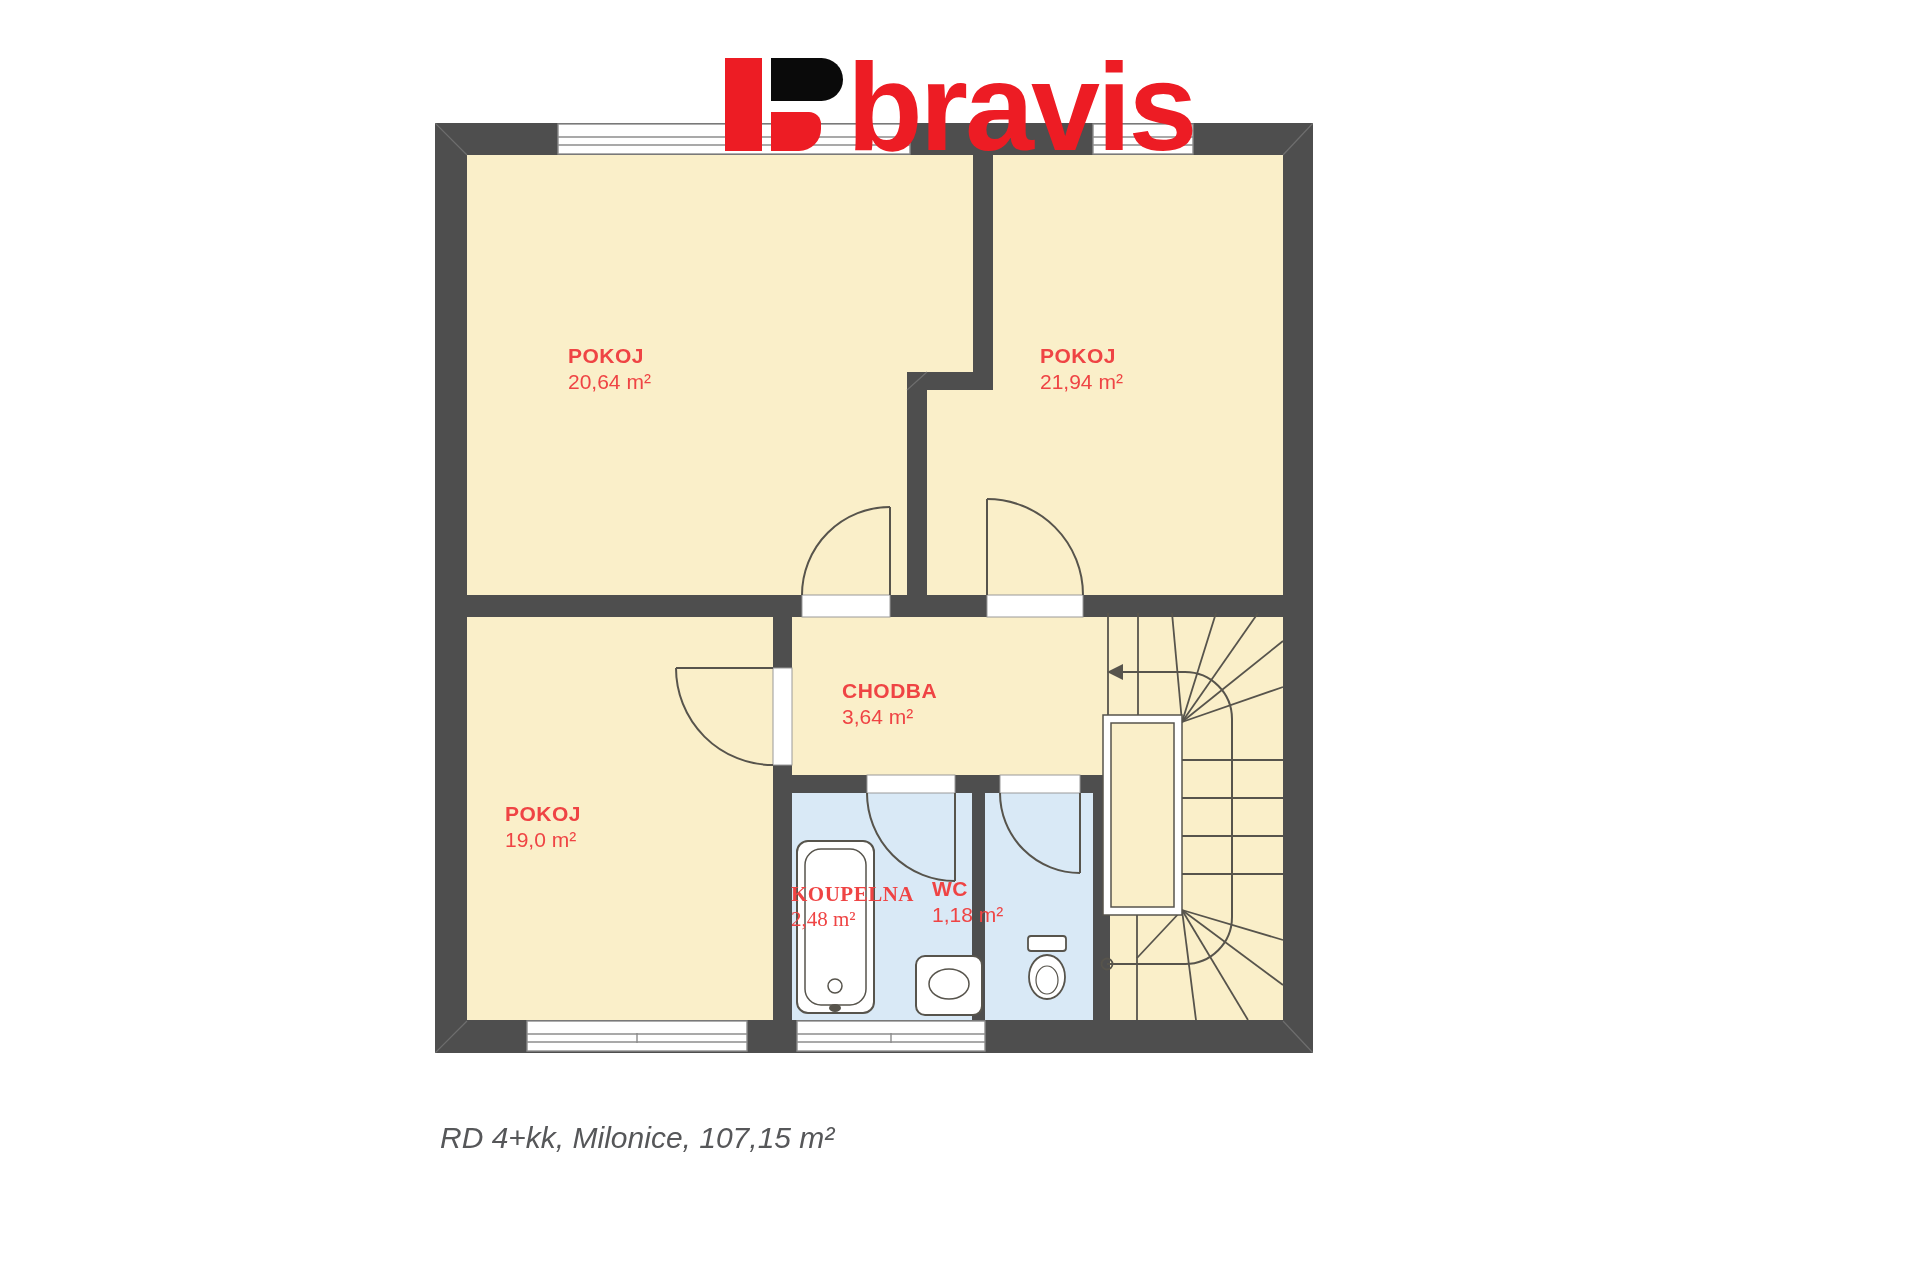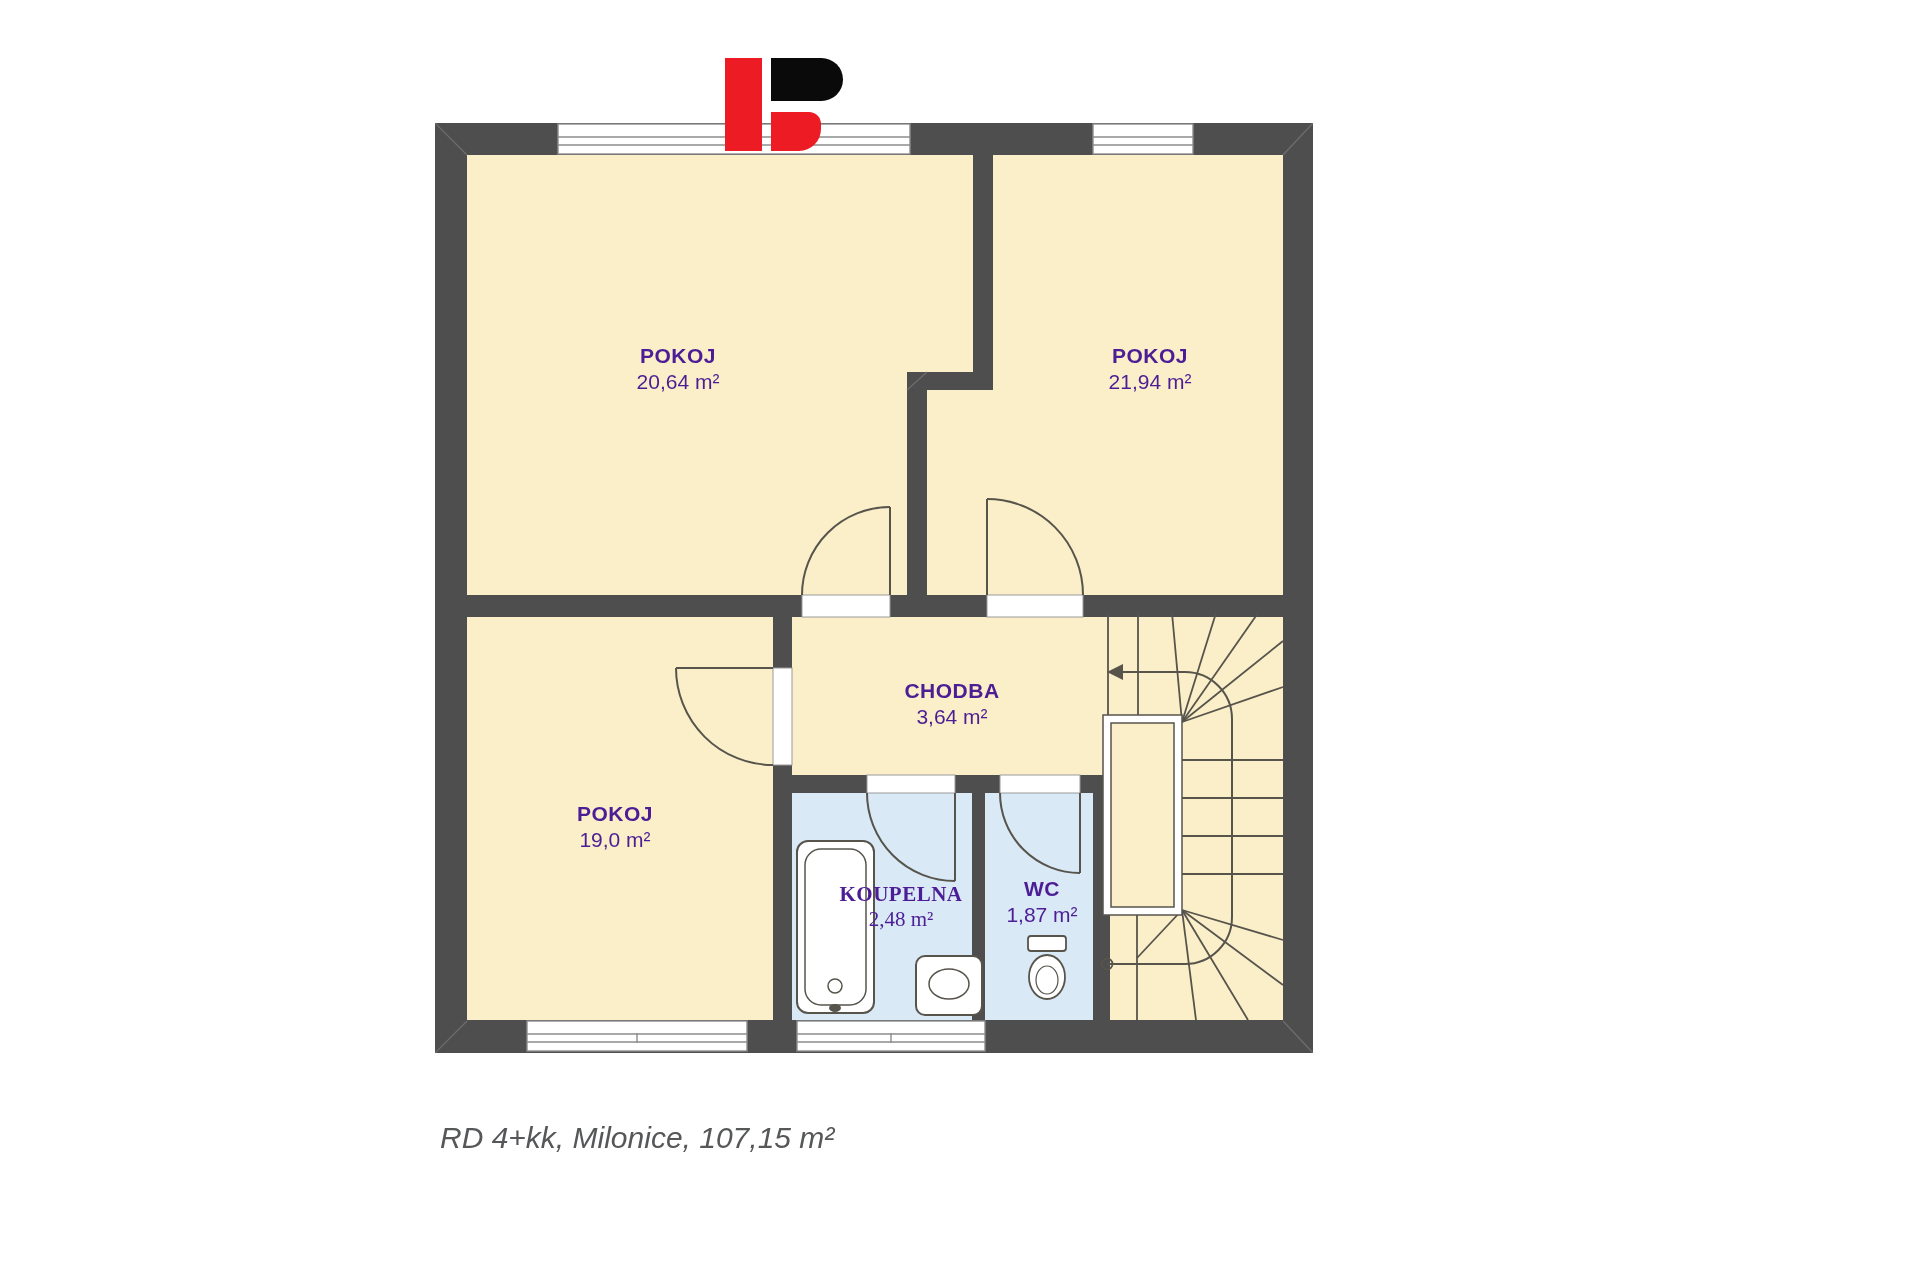--- a/index.html
+++ b/index.html
@@ -1,20 +1,20 @@
 <!DOCTYPE html>
 <html><head>
 <meta charset="utf-8">
 <style>
   html,body{margin:0;padding:0;background:#ffffff;}
   .page{position:relative;width:1920px;height:1276px;background:#fff;overflow:hidden;
         font-family:"Liberation Sans", sans-serif;}
   .plan{position:absolute;left:0;top:0;width:1920px;height:1276px;}
   .plan svg{position:absolute;left:435px;top:123px;}
-  .room-label{position:absolute;width:220px;text-align:center;color:#4c1d95;}
+  .room-label{position:absolute;width:220px;text-align:left;color:#ef4444;}
   .rname{font-weight:bold;font-size:21px;line-height:26px;letter-spacing:.5px;}
   .rarea{font-size:21px;line-height:25px;}
   .logo{position:absolute;left:725px;top:58px;width:500px;height:94px;}
   .logo .bar{position:absolute;left:0;top:0;width:37px;height:93px;}
   .logo .bowl-top{position:absolute;left:46px;top:0;width:72px;height:43px;
                   border-radius:0 21.5px 21.5px 0;}
   .logo .bowl-bottom{position:absolute;left:46px;top:54px;width:50px;height:39px;
                   border-radius:0 12px 22px 0;}
   .logo-text{position:absolute;left:122px;top:2px;font-size:124px;font-weight:bold;
              line-height:94px;letter-spacing:-3px;white-space:nowrap;}
@@ -180,26 +180,27 @@
     <div class="room-label" style="left:505px;top:801px;">
       <div class="rname">POKOJ</div>
       <div class="rarea">19,0 m²</div>
     </div>
     <div class="room-label" style="left:791px;top:881px;font-family:Liberation Serif, serif;">
       <div class="rname">KOUPELNA</div>
       <div class="rarea">2,48 m²</div>
     </div>
     <div class="room-label" style="left:932px;top:876px;">
       <div class="rname">WC</div>
-      <div class="rarea">1,87 m²</div>
+      <div class="rarea">1,18 m²</div>
     </div>
   </div>
 
   <div class="logo">
     <span class="bar" style="background: rgb(237, 28, 36);"></span>
     <span class="bowl-top" style="background: rgb(10, 10, 10);"></span>
     <span class="bowl-bottom" style="background: rgb(237, 28, 36);"></span>
+    <span class="logo-text" style="color: rgb(237, 28, 36);">bravis</span>
   </div>
 
   <div class="caption">
     <div>RD 4+kk, Milonice, 107,15 m²</div>
   </div>
 </div>
 
 </body></html>

